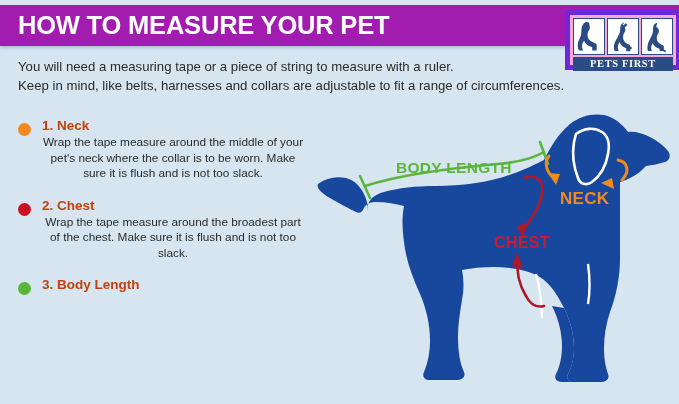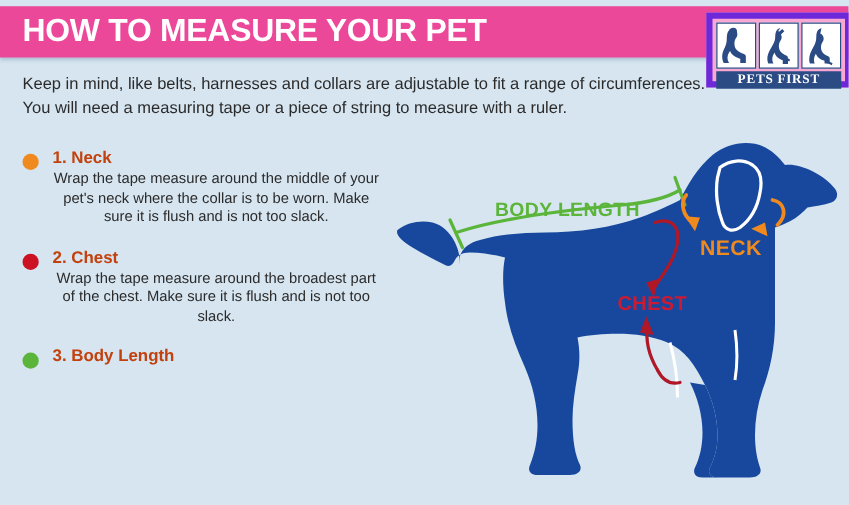--- a/index.html
+++ b/index.html
@@ -21,21 +21,21 @@
     overflow: hidden;
   }
 
   
   #header-bar {
     position: absolute;
     left: 0;
     top: 5px;
     width: 679px;
     height: 41px;
-    background: #ec4899;
+    background: #a21caf;
     box-shadow: 0 2px 3px rgba(30,70,110,0.22);
   }
   #header-title {
     position: absolute;
     left: 18px;
     top: 50%;
     transform: translateY(-52%);
     color: #ffffff;
     font-size: 25.5px;
     font-weight: bold;
@@ -173,22 +173,22 @@
         <svg viewBox="0 0 30 36" xmlns="http://www.w3.org/2000/svg">
           <path fill="#2b4b84" d="M15.2 3.8c-2 .3-3.4 1.7-3.9 3.6-.3 1.1-.4 2.3-.4 3.6 0 2.6-.5 4.4-1.5 6.4-1.1 2.2-2.4 4.3-3.3 6.7-.7 1.9-1 3.7-1 5.4 0 1.4.2 2.5.6 3.3h4c-.5-.9-.7-1.9-.7-3 0-1.8.6-3.5 1.6-5.2.5 1.4 1.3 2.6 2.5 3.6 1.4 1.2 3 1.9 4.7 2.3v2.3h4.2v-4.1c0-.9-.4-1.6-1.3-2-1.9-.8-3.4-1.7-4.4-2.9-1-1.2-1.5-2.6-1.5-4.3 0-1.9.5-3.5 1.4-4.7.5-.7.8-1.5.8-2.4 0-2.1-1.3-3.7-2.8-4.3z"></path>
           <path fill="#2b4b84" d="M18 29.8c2.1.6 4.3 1.5 6.3 2.8l-.7 1.5c-2-1.1-4-1.8-5.8-2.2z"></path>
         </svg>
       </div>
     </div>
     <div id="logo-name">PETS FIRST</div>
   </div>
 
   <div id="intro">
+    <div>You will need a measuring tape or a piece of string to measure with a ruler.</div>
     <div>Keep in mind, like belts, harnesses and collars are adjustable to fit a range of circumferences.</div>
-    <div>You will need a measuring tape or a piece of string to measure with a ruler.</div>
   </div>
 
   <div id="steps">
 
     <div class="step">
       <span class="step-bullet" style="background:#f08a1e"></span>
       <div class="step-title">1. Neck</div>
       <div class="step-desc">Wrap the tape measure around the middle of your pet's neck where the collar is to be worn. Make sure it is flush and is not too slack.</div>
     </div>
 

